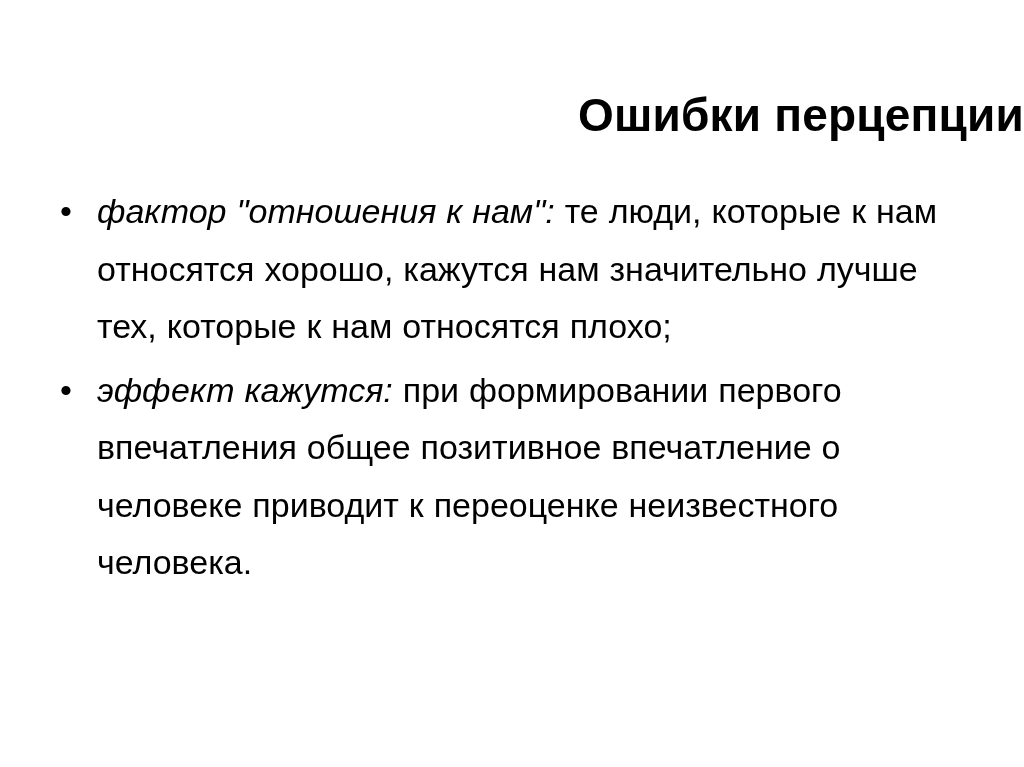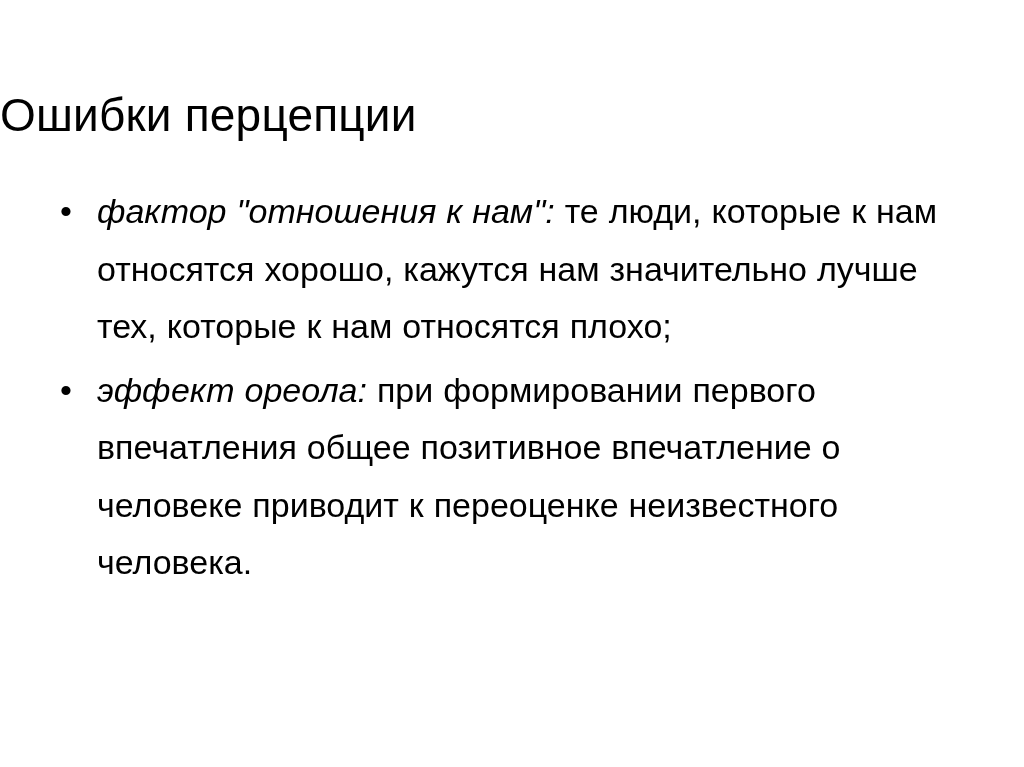--- a/index.html
+++ b/index.html
@@ -19,24 +19,24 @@
     height: 767px;
     background: #ffffff;
     overflow: hidden;
     box-sizing: border-box;
   }
   .slide-title {
     position: absolute;
     left: 0;
     top: 55px;
     width: 1024px;
-    text-align: left;
+    text-align: right;
     font-size: 46px;
     line-height: 58px;
-    font-weight: 400;
+    font-weight: 700;
     letter-spacing: 0.2px;
     white-space: nowrap;
   }
   .body-area {
     position: absolute;
     left: 52px;
     top: 183px;
     width: 920px;
   }
   .bullet-row {
@@ -83,18 +83,18 @@
     <div class="bullet-row">
       <span class="bullet-marker">•</span>
       <div class="bullet-text">
         <span class="lead">фактор "отношения к нам":</span><span class="rest"> те люди, которые к нам относятся хорошо, кажутся нам значительно лучше тех, которые к нам относятся плохо;</span>
       </div>
     </div>
 
     <div class="bullet-row">
       <span class="bullet-marker">•</span>
       <div class="bullet-text">
-        <span class="lead">эффект ореола:</span><span class="rest"> при формировании первого впечатления общее позитивное впечатление о человеке приводит к переоценке неизвестного человека.</span>
+        <span class="lead">эффект кажутся:</span><span class="rest"> при формировании первого впечатления общее позитивное впечатление о человеке приводит к переоценке неизвестного человека.</span>
       </div>
     </div>
 
   </div>
 </div>
 
 </body></html>

